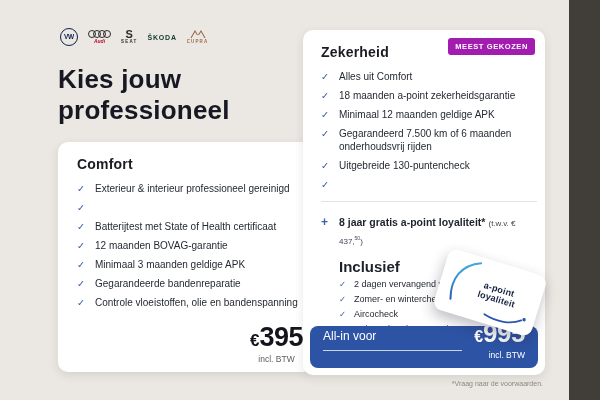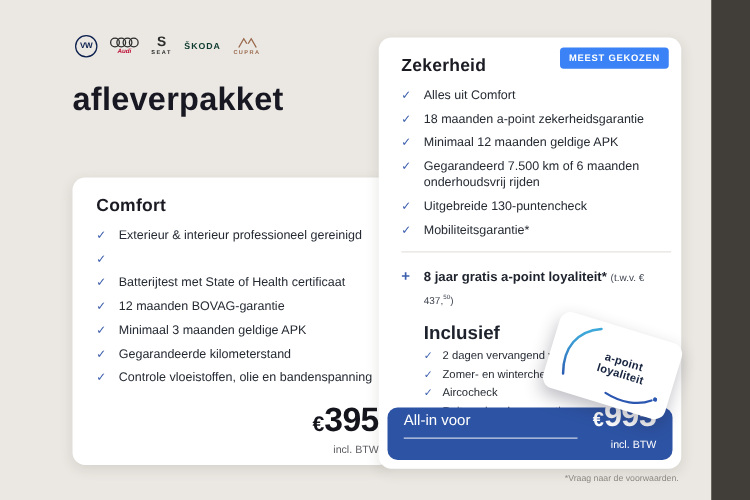--- a/index.html
+++ b/index.html
@@ -25,29 +25,29 @@
   .page-title { position:absolute; left:58px; top:64px; font-size:26px; line-height:31px; font-weight:600; color:#181822; letter-spacing:0.2px; }
 
   .card { position:absolute; background:#fff; border-radius:10px; box-shadow:0 3px 10px rgba(60,55,45,0.12); }
 
   
   .comfort { left:58px; top:142px; width:255px; height:230px; padding:14px 10px 10px 19px; }
   .card-title { font-size:14px; font-weight:700; color:#1b1b24; letter-spacing:0.2px; }
   ul.checklist { list-style:none; margin-top:10px; }
   ul.checklist li { display:flex; gap:7px; margin-bottom:6px; font-size:10px; line-height:13px; color:#252a33; }
   .check { width:11px; flex:none; color:#3c5fad; font-weight:700; font-size:9.5px; line-height:13px; }
-  .price-block { position:absolute; right:10px; bottom:8px; text-align:right; color:#14141c;margin-left:45px; }
+  .price-block { position:absolute; right:10px; bottom:8px; text-align:center; color:#14141c;margin-left:45px; }
   .price-line { line-height:26px; white-space:nowrap; }
   .cur { font-size:17px; font-weight:600; }
   .amt { font-size:27px; font-weight:700; letter-spacing:-0.5px; }
   .price-note { font-size:8.5px; color:#5d5d63; margin-top:0; }
 
   
   .zeker { left:303px; top:30px; width:242px; height:345px; padding:14px 12px 0 18px; }
-  .badge { position:absolute; top:8px; right:10px; background:#3b82f6; color:#fff; font-size:7.5px; font-weight:700; letter-spacing:0.6px; padding:4px 7px; border-radius:3px; }
+  .badge { position:absolute; top:8px; right:10px; background:#a21caf; color:#fff; font-size:7.5px; font-weight:700; letter-spacing:0.6px; padding:4px 7px; border-radius:3px; }
   .divider { height:1px; background:#e6e4e0; margin:10px 0 10px 0; width:216px; }
   .bonus-row { display:flex; gap:7px; align-items:baseline; }
   .plus { color:#3c5fad; font-weight:700; font-size:12px; width:11px; flex:none; }
   .bonus-title { font-size:10.5px; font-weight:700; color:#1d222c; }
   .bonus-paren { font-size:8px; color:#3f4450; margin-left:3px; }
   .bonus-paren sup { font-size:5px; }
   .incl-label { font-size:15px; font-weight:700; color:#1d222c; margin:10px 0 4px 18px; }
   ul.sub-list { list-style:none; margin-left:18px; }
   ul.sub-list li { display:flex; gap:6px; font-size:9px; line-height:11px; margin-bottom:4px; color:#252a33; }
   ul.sub-list .check { font-size:8.5px; line-height:11px; width:9px; }
@@ -98,21 +98,22 @@
   <div class="brand">
     <svg class="cupra-mark" viewBox="0 0 16 9">
       <path d="M1 8 L5 1 L7.5 5" fill="none" stroke="#9b6b4f" stroke-width="1.1"></path>
       <path d="M15 8 L11 1 L8.5 5" fill="none" stroke="#9b6b4f" stroke-width="1.1"></path>
     </svg>
     <div class="cupra-text">CUPRA</div>
   </div>
 </div>
 
 <div class="page-title">
-  <div>afleverpakket</div>
+  <div>Kies jouw</div>
+  <div>professioneel</div>
 </div>
 
 <div class="card comfort">
   <div class="card-title">Comfort</div>
   <ul class="checklist">
     <li>
         <span class="check">✓</span>
         <span>Exterieur &amp; interieur professioneel gereinigd</span>
       </li>
     <li>
@@ -125,21 +126,21 @@
     <li>
         <span class="check">✓</span>
         <span>12 maanden BOVAG-garantie</span>
       </li>
     <li>
         <span class="check">✓</span>
         <span>Minimaal 3 maanden geldige APK</span>
       </li>
     <li>
         <span class="check">✓</span>
-        <span>Gegarandeerde kilometerstand</span>
+        <span>Gegarandeerde bandenreparatie</span>
       </li>
     <li>
         <span class="check">✓</span>
         <span>Controle vloeistoffen, olie en bandenspanning</span>
       </li>
   </ul>
   <div class="price-block">
     <div class="price-line"><span class="cur">€</span><span class="amt">395</span></div>
     <div class="price-note">incl. BTW</div>
   </div>
@@ -164,21 +165,20 @@
     <li>
         <span class="check">✓</span>
         <span>Gegarandeerd 7.500 km of 6 maanden onderhoudsvrij rijden</span>
       </li>
     <li>
         <span class="check">✓</span>
         <span>Uitgebreide 130-puntencheck</span>
       </li>
     <li>
         <span class="check">✓</span>
-        <span>Mobiliteitsgarantie*</span>
       </li>
   </ul>
   <div class="divider"></div>
   <div class="bonus-row">
     <span class="plus">+</span>
     <span><span class="bonus-title">8 jaar gratis a-point loyaliteit*</span><span class="bonus-paren"><span>(t.w.v. € 437,</span><sup>50</sup><span>)</span></span></span>
   </div>
   <div class="incl-label">Inclusief</div>
   <ul class="sub-list">
     <li>

